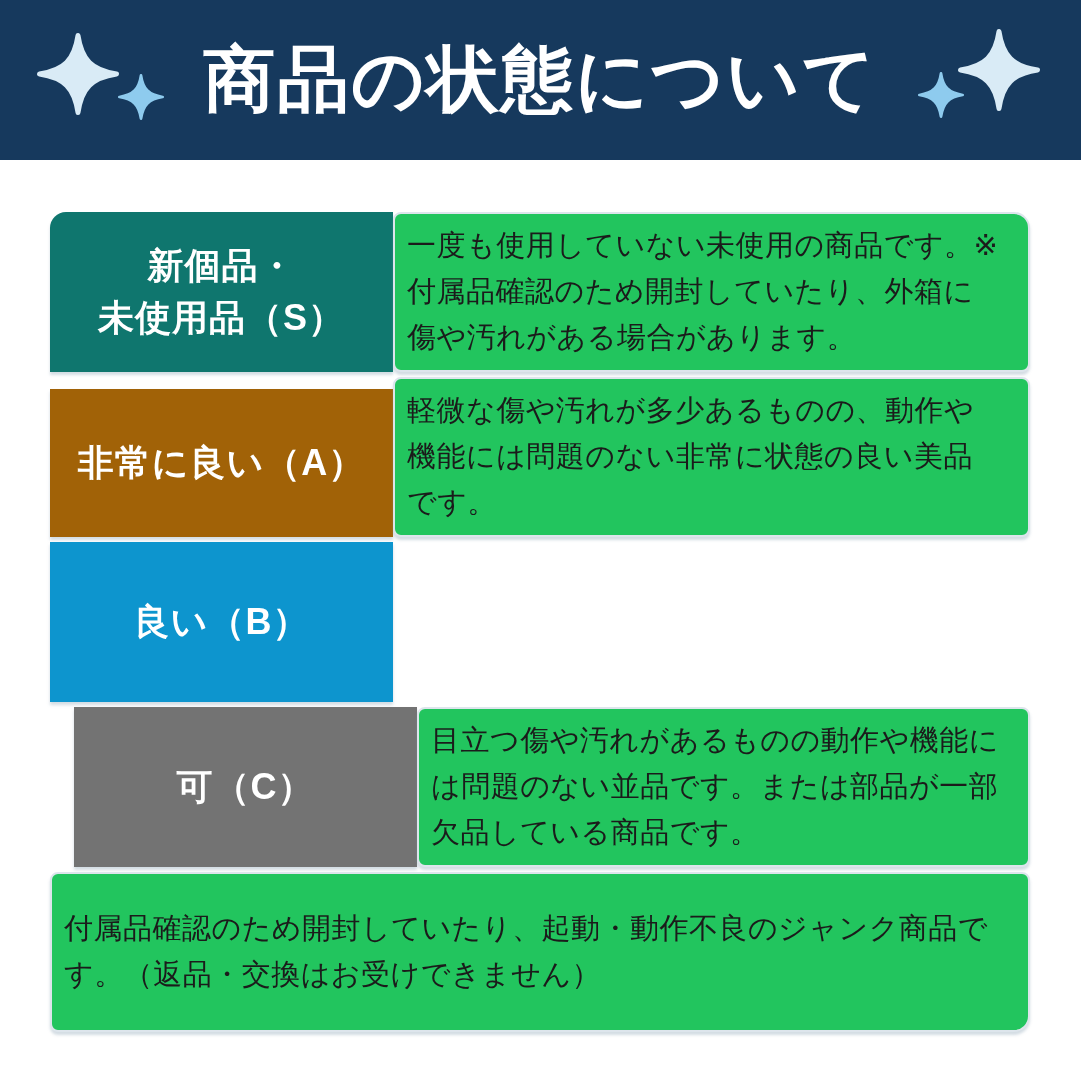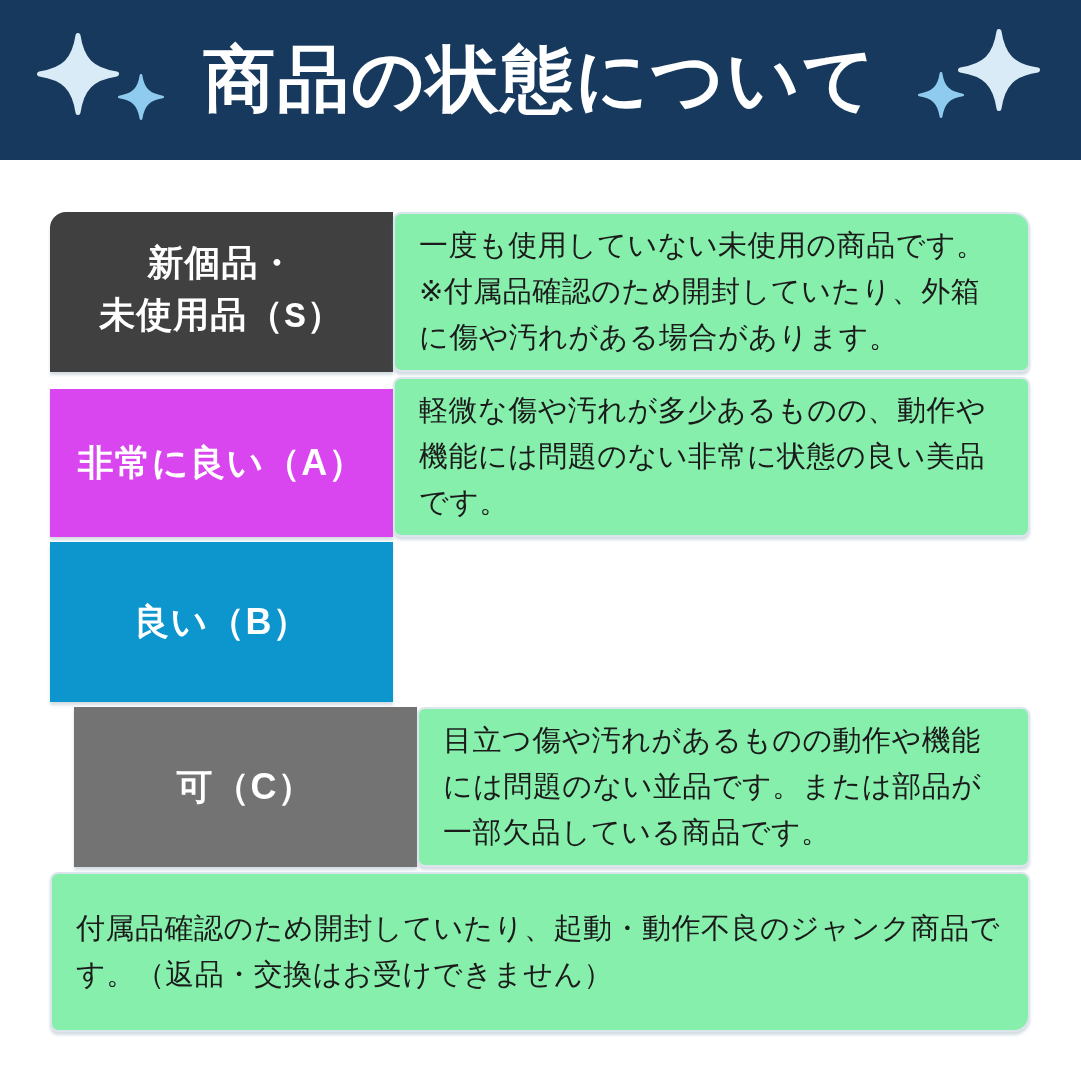--- a/index.html
+++ b/index.html
@@ -31,22 +31,22 @@
   }
   .row{display:flex;height:160px;}
   .grade-cell{
     width:343px;flex:0 0 343px;display:flex;align-items:center;justify-content:center;
     color:#ffffff;font-size:36px;font-weight:bold;text-align:center;
     white-space:pre-line;line-height:1.45;letter-spacing:1px;
     box-shadow:0 3px 3px rgba(130,155,175,0.35);
   }
   .desc-cell{
     flex:1;display:flex;align-items:center;
-    background:#86efac;border:2px solid #dde5ec;border-radius:8px;
-    padding:10px 26px 10px 24px;box-sizing:border-box;
+    background:#22c55e;border:2px solid #dde5ec;border-radius:8px;
+    padding:10px 26px 10px 12px;box-sizing:border-box;
     font-size:29px;color:#1b1b1b;line-height:1.58;letter-spacing:0.5px;
     box-shadow:0 3px 3px rgba(130,155,175,0.35);
   }
   .row:first-child .grade-cell{border-top-left-radius:16px;}
   .row:first-child .desc-cell{border-top-right-radius:16px;}
   .row:last-child  .grade-cell{border-bottom-left-radius:16px;}
   .row:last-child  .desc-cell{border-bottom-right-radius:16px;}
 </style>
 </head>
 <body>
@@ -76,27 +76,27 @@
   <span class="sparkle sp-right-large">
     <svg viewBox="0 0 100 100">
         <path d="M50 3 C54.5 33 67 45.5 97 50 C67 54.5 54.5 67 50 97 C45.5 67 33 54.5 3 50 C33 45.5 45.5 33 50 3 Z" stroke-width="6" stroke-linejoin="round" fill="#d9ebf6" stroke="#d9ebf6"></path>
       </svg>
   </span>
 </div>
 
 <div class="table">
 
   <div class="row">
-    <div class="grade-cell" style="background-color: #404040; font-family: Liberation Mono, monospace;">新個品・
+    <div class="grade-cell" style="background-color: #0f766e;">新個品・
 未使用品（S）</div>
     <div class="desc-cell">一度も使用していない未使用の商品です。※付属品確認のため開封していたり、外箱に傷や汚れがある場合があります。</div>
   </div>
 
   <div class="row">
-    <div class="grade-cell" style="background-color: #d946ef; margin-top: 12px;">非常に良い（A）</div>
+    <div class="grade-cell" style="background-color: #a16207; margin-top: 12px;">非常に良い（A）</div>
     <div class="desc-cell">軽微な傷や汚れが多少あるものの、動作や機能には問題のない非常に状態の良い美品です。</div>
   </div>
 
   <div class="row">
     <div class="grade-cell" style="background-color: rgb(13, 149, 206);">良い（B）</div>
   </div>
 
   <div class="row">
     <div class="grade-cell" style="background-color: #737373; margin-left: 24px;">可（C）</div>
     <div class="desc-cell">目立つ傷や汚れがあるものの動作や機能には問題のない並品です。または部品が一部欠品している商品です。</div>

